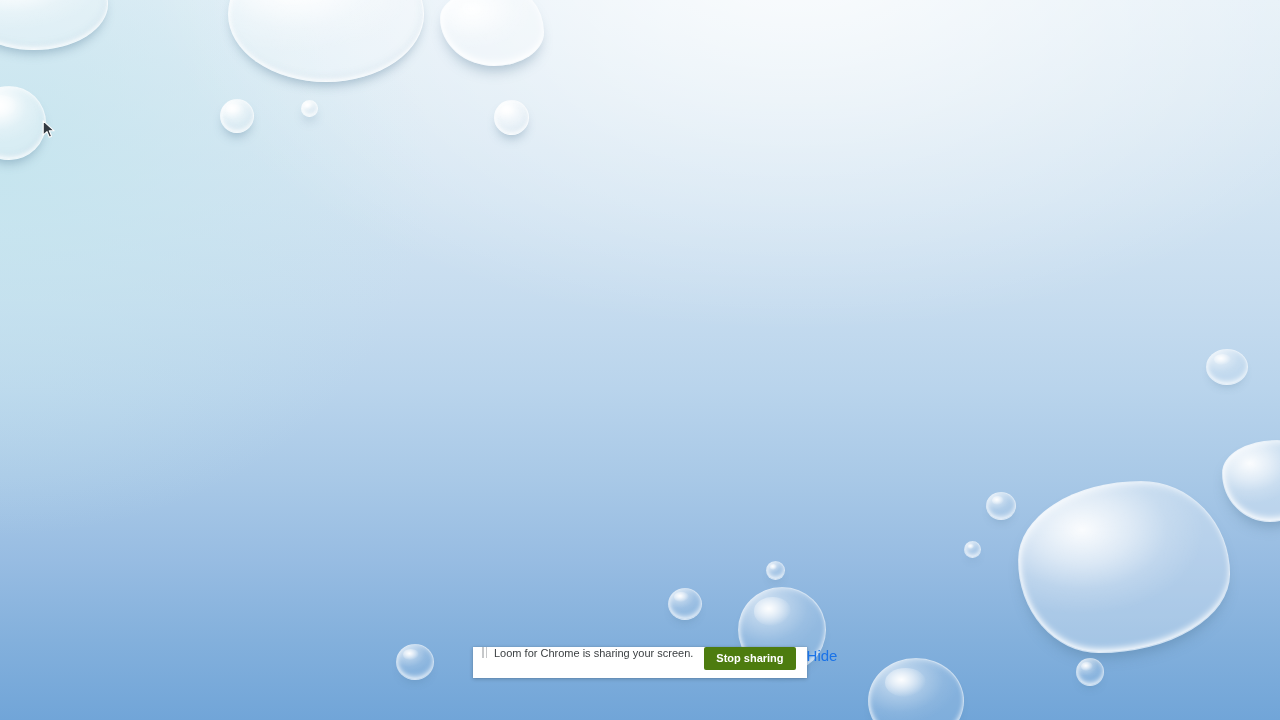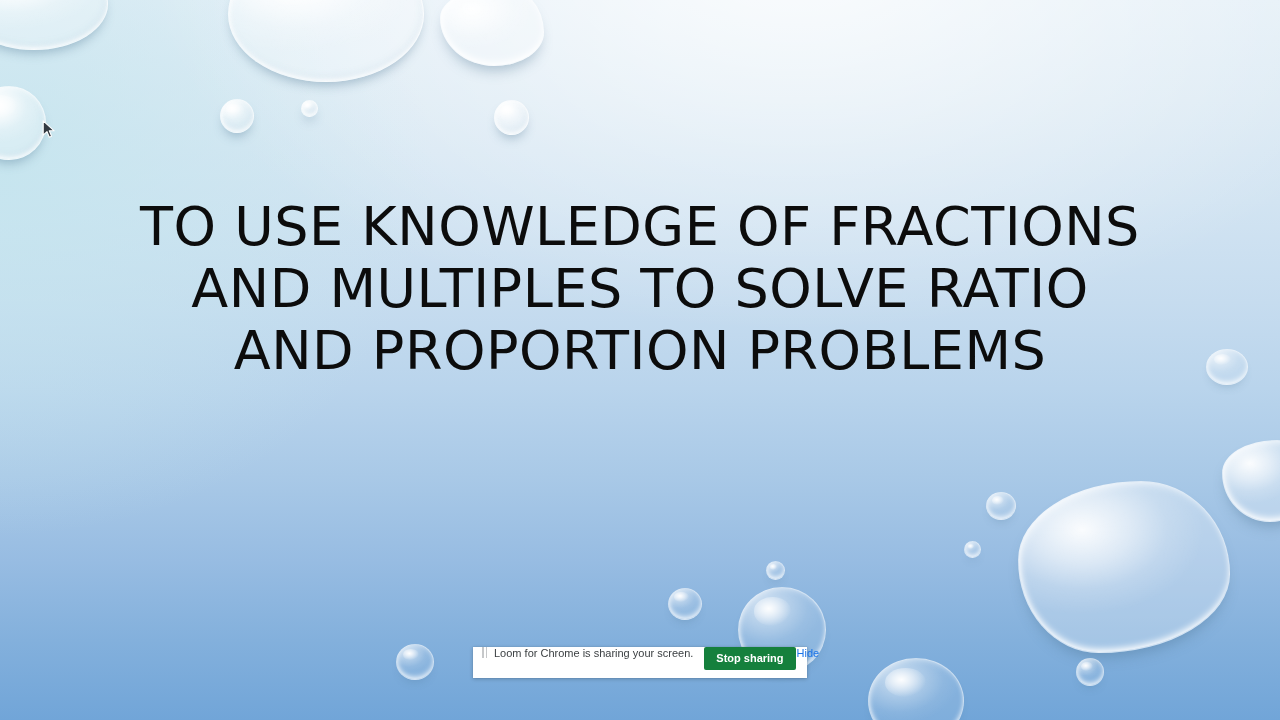--- a/index.html
+++ b/index.html
@@ -122,38 +122,38 @@
     background: #c6c8ca;
   }
   #share-msg {
     color: #3c4043;
     font-size: 11px;
     white-space: nowrap;
     flex: 0 0 auto;
   }
   #stop-sharing {
     margin-left: 11px;
-    background: #15803d;
+    background: #4d7c0f;
     color: #ffffff;
     font-size: 11px;
     font-weight: bold;
     border: none;
     border-radius: 2px;
     padding: 0 12px;
     height: 23px;
     line-height: 23px;
     cursor: pointer;
     white-space: nowrap;
     font-family: "Liberation Sans", sans-serif;
   }
   #hide-link {
-    margin-left: 1px;
+    margin-left: 11px;
     margin-right: 10px;
     color: #1a73e8;
-    font-size: 11px;
+    font-size: 15px;
     cursor: pointer;
     white-space: nowrap;
   }
 
   
   #cursor {
     position: absolute;
     left: 42px;
     top: 120px;
     width: 14px;
@@ -180,23 +180,20 @@
       <div class="bubble faint" style="left: 986px; top: 492px; width: 30px; height: 28px;"></div>
       <div class="bubble faint" style="left: 964px; top: 541px; width: 17px; height: 17px;"></div>
       <div class="bubble faint" style="left: 766px; top: 561px; width: 19px; height: 19px;"></div>
       <div class="bubble faint" style="left: 668px; top: 588px; width: 34px; height: 32px;"></div>
       <div class="bubble faint" style="left: 738px; top: 587px; width: 88px; height: 86px;"></div>
       <div class="bubble faint" style="left: 396px; top: 644px; width: 38px; height: 36px;"></div>
       <div class="bubble faint" style="left: 868px; top: 658px; width: 96px; height: 86px;"></div>
       <div class="bubble faint" style="left: 1076px; top: 658px; width: 28px; height: 28px;"></div>
     </div>
 
-  <div id="title">To use knowledge of fractions
-and multiples to solve ratio
-and proportion problems</div>
 
   <div id="share-bar">
     <span id="drag-handle">
       <i></i>
         <i></i>
     </span>
     <span id="share-msg">Loom for Chrome is sharing your screen.</span>
     <button id="stop-sharing">Stop sharing</button>
     <span id="hide-link">Hide</span>
   </div>

